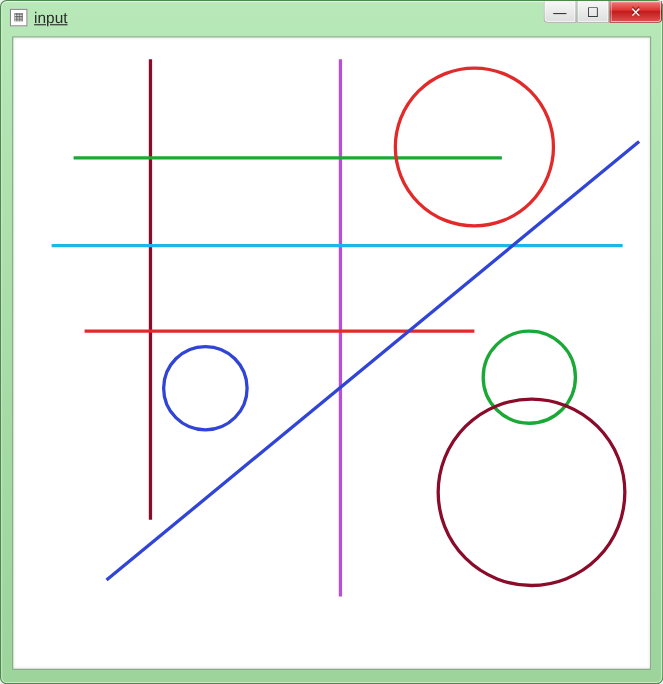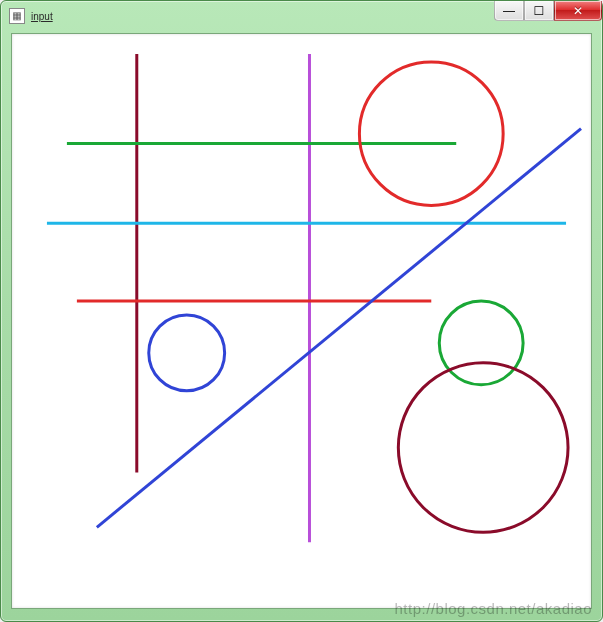--- a/index.html
+++ b/index.html
@@ -25,21 +25,21 @@
       height: 16px;
       background: #fff;
       border: 1px solid #888;
       margin-right: 6px;
       font-size: 10px;
       line-height: 14px;
       text-align: center;
       color: #555;
     }
     .title-text {
-      font-size: 10px;
+      font-size: 14px;
       color: #2a2a2a;
       text-decoration: underline;
     }
     .win-controls {
       position: absolute;
       right: 0;
       top: 0;
       display: flex;
       height: 22px;
     }
@@ -120,14 +120,13 @@
         <line x1="35" y1="190" x2="555" y2="190" stroke="#1eb6e8" stroke-width="3" stroke-linecap="butt"></line>
         <line x1="65" y1="268" x2="420" y2="268" stroke="#e22a2a" stroke-width="3" stroke-linecap="butt"></line>
         <line x1="85" y1="495" x2="570" y2="95" stroke="#3044d6" stroke-width="3" stroke-linecap="butt"></line>
         <circle cx="420" cy="100" r="72" stroke="#e22a2a" stroke-width="3" fill="none"></circle>
         <circle cx="175" cy="320" r="38" stroke="#3044d6" stroke-width="3" fill="none"></circle>
         <circle cx="470" cy="310" r="42" stroke="#1aa836" stroke-width="3" fill="none"></circle>
         <circle cx="472" cy="415" r="85" stroke="#8a0b2a" stroke-width="3" fill="none"></circle>
       </svg>
   </div>
 
-  <div class="watermark">http://blog.csdn.net/akadiao</div>
 </div>
 
 </body></html>

